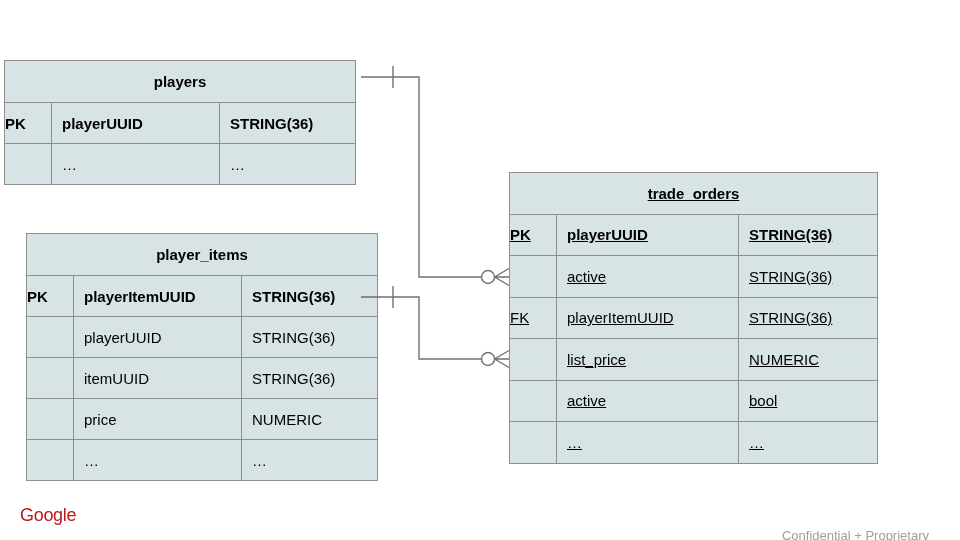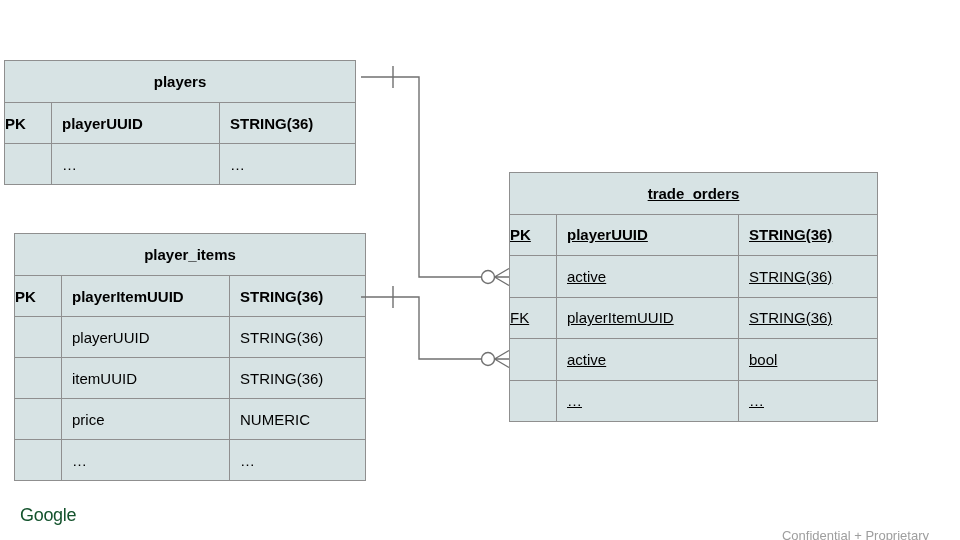--- a/index.html
+++ b/index.html
@@ -29,30 +29,30 @@
     font-weight:bold;
     height:41px;
     padding:0;
   }
   table.er-table td.key-cell {
     text-align:left;
     padding:0;
   }
   table.er-table tr.pk-row td { font-weight:bold; }
   #players   { left:4px;  top:15px;  width:351px;margin-top:45px; }
-  #player-items { left:14px; top:233px; width:351px; }
+  #player-items { left:26px; top:233px; width:351px; }
   #trade-orders { left:509px; top:172px; width:368px; }
   #trade-orders td { height:40.5px;text-decoration:underline; }
   #connectors {
     position:absolute; left:0; top:0; width:960px; height:540px;
     pointer-events:none;
   }
   #google-logo {
     position:absolute; left:20px; top:505px;
-    font-size:18px; color:#14532d; font-weight:500;
+    font-size:18px; color:#b91c1c; font-weight:500;
     letter-spacing:-0.3px;
   }
   #footer-note {
     position:absolute; right:31px; top:528px;
     font-size:13px; color:#9e9e9e;
   }
 </style>
 </head>
 <body>
 
@@ -139,20 +139,25 @@
         <td>active</td>
         <td>STRING(36)</td>
       </tr>
       <tr>
         <td class="key-cell">FK</td>
         <td>playerItemUUID</td>
         <td>STRING(36)</td>
       </tr>
       <tr>
         <td class="key-cell"></td>
+        <td>list_price</td>
+        <td>NUMERIC</td>
+      </tr>
+      <tr>
+        <td class="key-cell"></td>
         <td>active</td>
         <td>bool</td>
       </tr>
       <tr>
         <td class="key-cell"></td>
         <td>…</td>
         <td>…</td>
       </tr>
     </tbody>
   </table>

